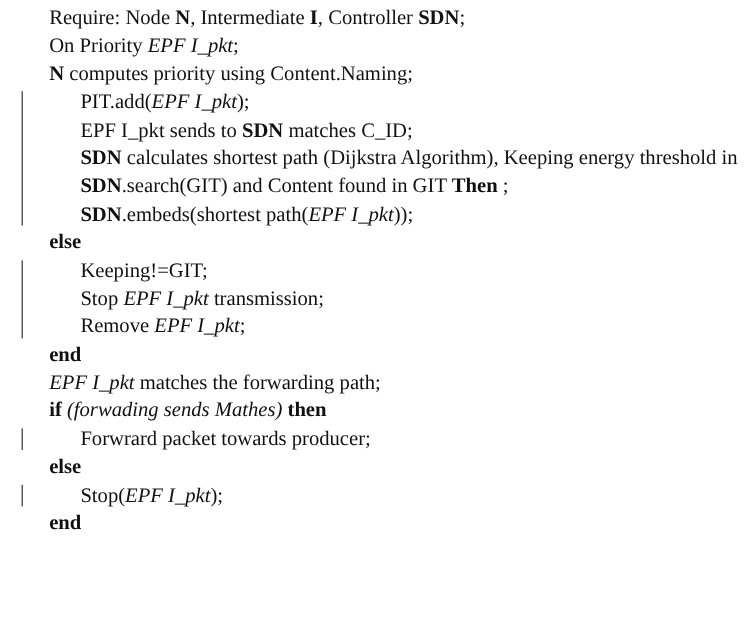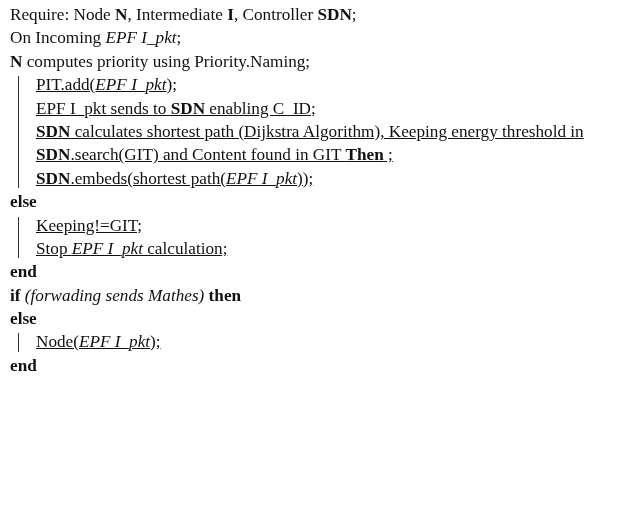--- a/index.html
+++ b/index.html
@@ -7,53 +7,58 @@
       width: 625px; height: 520px; overflow: hidden; position: relative;
       font-family: "DejaVu Serif", "Liberation Serif", serif;
       color: #111111;
     }
     .algo {
       position: absolute; left: 10px; top: 3px; width: 612px;
       font-family: "Liberation Serif", "DejaVu Serif", serif;
       font-size: 17.2px;
       line-height: 23.4px;
     }
-    .line { white-space: nowrap; height: 23.4px; }
-    .block { position: relative; padding-left: 26px; text-decoration: underline; }
+    .line { white-space: nowrap; height: 23.4px; margin-left: 31px; }
+    .block { position: relative; padding-left: 26px; }
     .block::before {
       content: ""; position: absolute; left: 8px; top: 3px; bottom: 2px;
       width: 1px; background: #333333;
     }
     .cont { padding-left: 10px; }
     b { font-weight: bold; }
     i { font-style: italic; }
   </style>
 </head>
 <body>
 
 <div class="algo">
   <div id="pre">
       <div class="line"><span>Require: Node </span><b>N</b><span>, Intermediate </span><b>I</b><span>, Controller </span><b>SDN</b><span>;</span></div>
-      <div class="line"><span>On Incoming </span><i>EPF I_pkt</i><span>;</span></div>
-      <div class="line"><b>N</b><span> computes priority using Priority.Naming;</span></div>
+      <div class="line"><span>On Priority </span><i>EPF I_pkt</i><span>;</span></div>
+      <div class="line"><b>N</b><span> computes priority using Content.Naming;</span></div>
     </div>
   <div class="block" id="if1-then">
       <div class="line"><span>PIT.add(</span><i>EPF I_pkt</i><span>);</span></div>
-      <div class="line"><span>EPF I_pkt sends to </span><b>SDN</b><span> enabling C_ID;</span></div>
+      <div class="line"><span>EPF I_pkt sends to </span><b>SDN</b><span> matches C_ID;</span></div>
       <div class="line"><b>SDN</b><span> calculates shortest path (Dijkstra Algorithm), Keeping energy threshold in</span></div>
       <div class="line"><b>SDN</b><span>.search(GIT) and Content found in GIT </span><b>Then</b><span> ;</span></div>
       <div class="line"><b>SDN</b><span>.embeds(shortest path(</span><i>EPF I_pkt</i><span>));</span></div>
     </div>
   <div class="line"><b>else</b></div>
   <div class="block" id="if1-else">
       <div class="line"><span>Keeping!=GIT;</span></div>
-      <div class="line"><span>Stop </span><i>EPF I_pkt</i><span> calculation;</span></div>
+      <div class="line"><span>Stop </span><i>EPF I_pkt</i><span> transmission;</span></div>
+      <div class="line"><span>Remove </span><i>EPF I_pkt</i><span>;</span></div>
     </div>
   <div class="line"><b>end</b></div>
   <div id="mid">
+      <div class="line"><i>EPF I_pkt</i><span> matches the forwarding path;</span></div>
       <div class="line"><b>if</b><i> (forwading sends Mathes)</i><b> then</b></div>
+    </div>
+  <div class="block" id="if2-then">
+      <div class="line"><span>Forwrard packet towards producer;</span></div>
     </div>
   <div class="line"><b>else</b></div>
   <div class="block" id="if2-else">
-      <div class="line"><span>Node(</span><i>EPF I_pkt</i><span>);</span></div>
+      <div class="line"><span>Stop(</span><i>EPF I_pkt</i><span>);</span></div>
     </div>
   <div class="line"><b>end</b></div>
 </div>
 
 </body></html>

